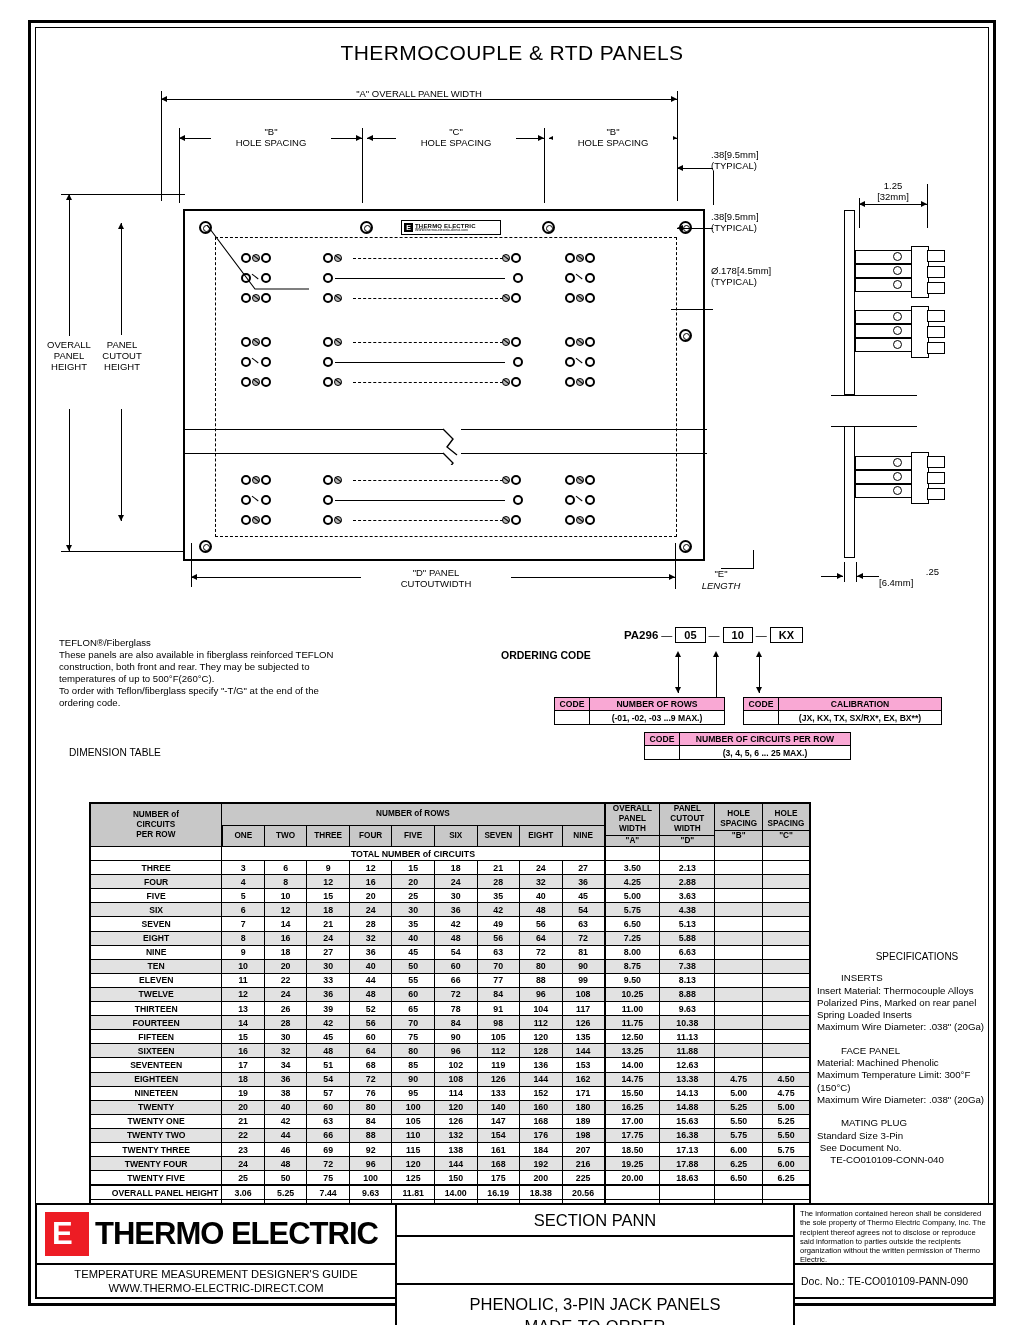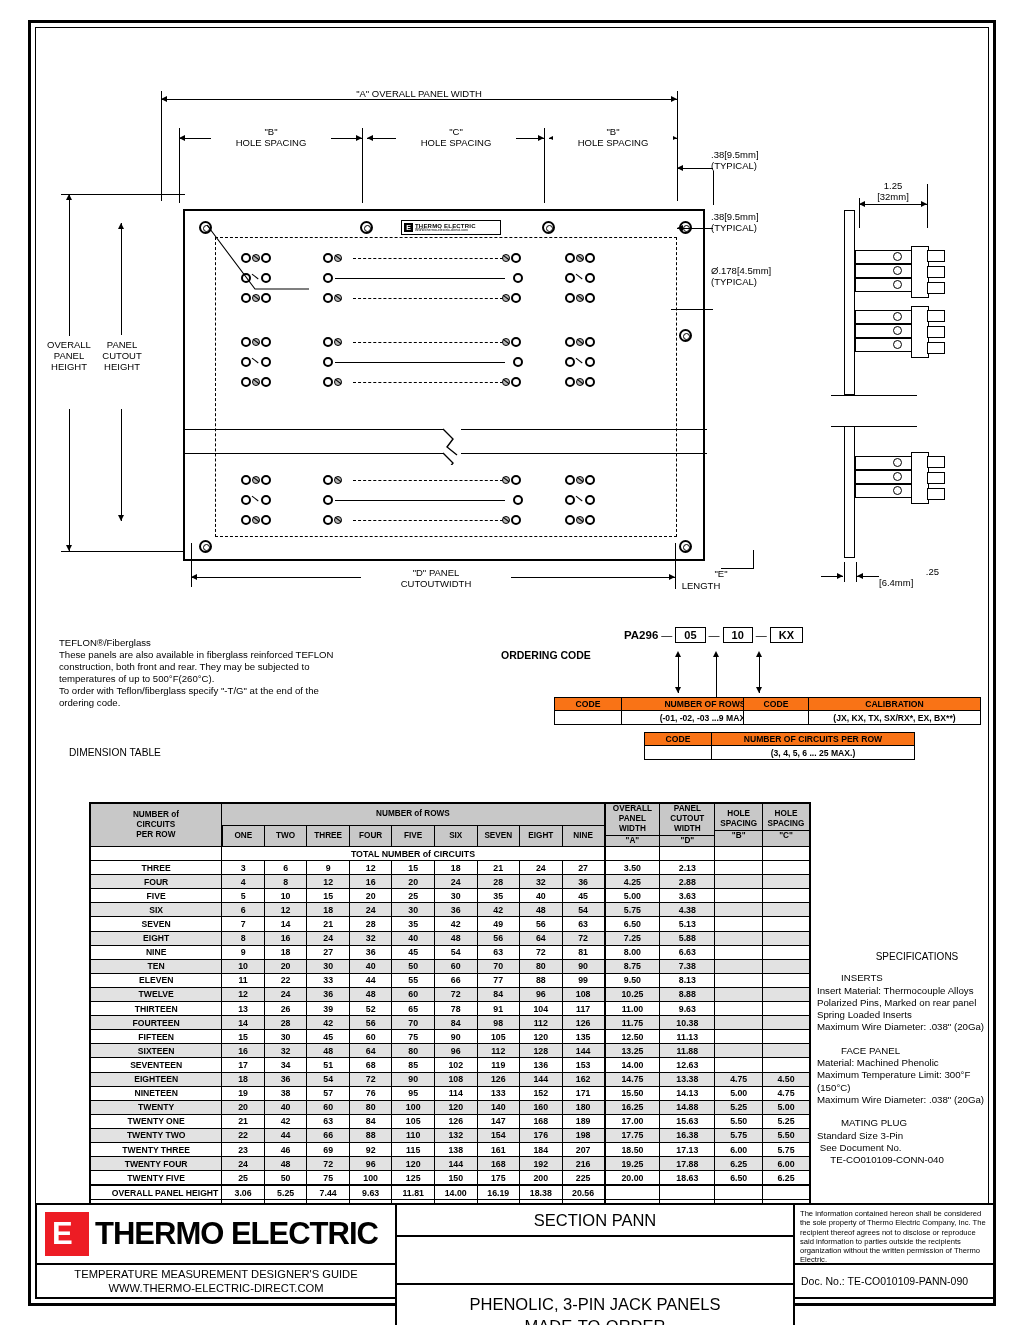--- a/index.html
+++ b/index.html
@@ -62,21 +62,21 @@
   .sv-plate{position:absolute;border:1.4px solid #000;background:#fff;box-sizing:border-box;}
   .sv-body{position:absolute;border:1.4px solid #000;background:#fff;box-sizing:border-box;}
   .sv-lead{position:absolute;border:1.4px solid #000;background:#fff;box-sizing:border-box;}
   .sv-circ{position:absolute;width:9px;height:9px;border:1.6px solid #000;border-radius:50%;box-sizing:border-box;background:#fff;}
 
   
   #ordering-area{position:absolute;}
   .oc-box{display:inline-block;border:1.6px solid #000;padding:1px 8px;font-size:11px;font-weight:bold;background:#fff;}
   .oc-lbl{font-size:10.5px;font-weight:bold;}
   .code-tbl{border-collapse:collapse;font-size:8.6px;font-weight:bold;background:#fff;}
-  .code-tbl th{background:#f97316;border:1.2px solid #000;padding:1px 16px;font-weight:bold;}
+  .code-tbl th{background:#f9a8d4;border:1.2px solid #000;padding:1px 0;font-weight:bold;}
   .code-tbl td{border:1.2px solid #000;padding:1px 4px;text-align:center;height:11px;}
 
   
   .note{position:absolute;font-size:9.6px;line-height:12.1px;}
 
   
   #dim-table{position:absolute;left:58px;top:779px;width:722px;}
   table.dt{border-collapse:collapse;width:100%;font-size:8.8px;font-weight:bold;table-layout:fixed;}
   table.dt th,table.dt td{border:1px solid #000;text-align:center;padding:0;height:13.1px;line-height:10px;}
   table.dt th{background:#c8c8c8;font-size:8.2px;}
@@ -103,20 +103,21 @@
   .te-logo-box{width:44px;height:44px;background:#ed1c24;position:relative;margin-right:6px;}
   .te-logo-box .te-E{position:absolute;left:7px;top:6px;width:30px;height:32px;color:#fff;font-size:31px;font-weight:bold;line-height:31px;font-family:"Liberation Sans",sans-serif;}
   .te-wordmark{font-size:31px;font-weight:bold;letter-spacing:-1px;line-height:32px;}
 </style>
 </head>
 <body>
 
 <div class="sheet">
   <div class="inner-line"></div>
 
+  <div id="doc-title">THERMOCOUPLE &amp; RTD PANELS</div>
 
   <div class="vline" style="left:130px;top:68px;height:110px;"></div>
   <div class="vline" style="left:646px;top:68px;height:110px;"></div>
   <div class="hline" style="left:130px;top:76px;width:516px;"></div>
   <div class="arrowL" style="left:130px;top:73px;"></div>
   <div class="arrowR" style="left:640px;top:73px;"></div>
   <div class="dim-txt" style="left:278px;top:65px;width:220px;background:#fff;">"A" OVERALL PANEL WIDTH</div>
 
   <div class="vline" style="left:148px;top:105px;height:75px;"></div>
   <div class="vline" style="left:331px;top:105px;height:75px;"></div>
@@ -379,21 +380,21 @@
   <div class="vline" style="left:644px;top:520px;height:46px;"></div>
   <div class="hline" style="left:160px;top:554px;width:484px;"></div>
   <div class="arrowL" style="left:160px;top:551px;"></div>
   <div class="arrowR" style="left:638px;top:551px;"></div>
   <div class="dim-txt" style="left:330px;top:544px;width:150px;background:#fff;">"D" PANEL</div>
   <div class="dim-txt" style="left:330px;top:555px;width:150px;background:#fff;">CUTOUTWIDTH</div>
 
   <div class="hline" style="left:690px;top:545px;width:32px;"></div>
   <div class="vline" style="left:722px;top:527px;height:19px;"></div>
   <div class="dim-txt" style="left:660px;top:545px;width:60px;">"E"</div>
-  <div class="dim-txt" style="left:640px;top:557px;width:60px;">LENGTH</div>
+  <div class="dim-txt" style="left:660px;top:557px;width:60px;font-style:italic;">LENGTH</div>
 
   <div id="side-view" style="left:800px;top:155px;width:170px;height:410px;">
 
     <div class="hline" style="left:28px;top:26px;width:68px;"></div>
     <div class="arrowL" style="left:28px;top:23px;"></div>
     <div class="arrowR" style="left:90px;top:23px;"></div>
     <div class="vline" style="left:28px;top:20px;height:30px;"></div>
     <div class="vline" style="left:96px;top:6px;height:44px;"></div>
     <div class="dim-txt" style="left:30px;top:2px;width:64px;">1.25</div>
     <div class="dim-txt" style="left:30px;top:13px;width:64px;">[32mm]</div>

